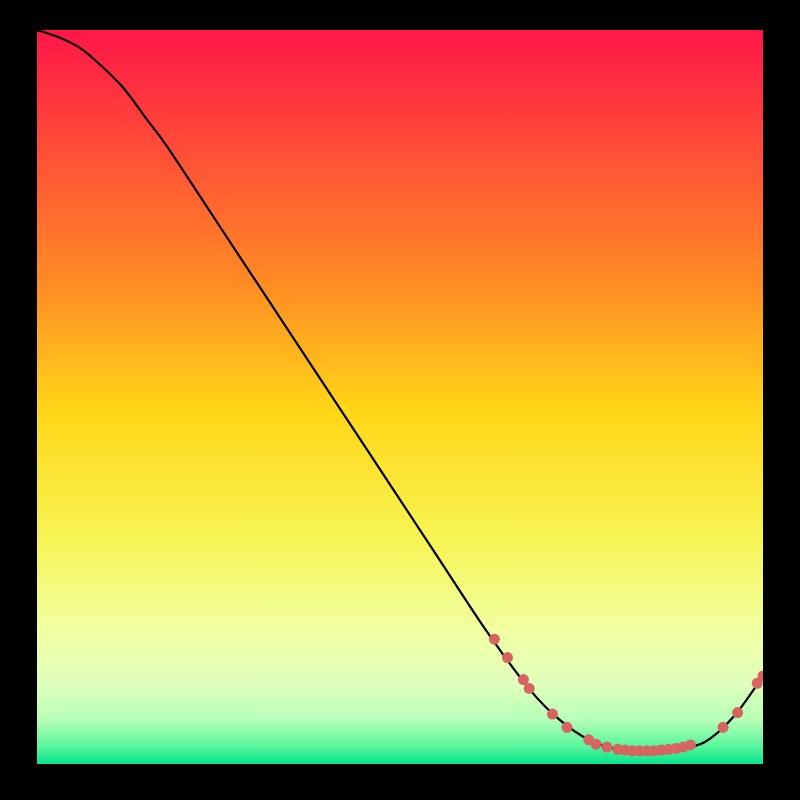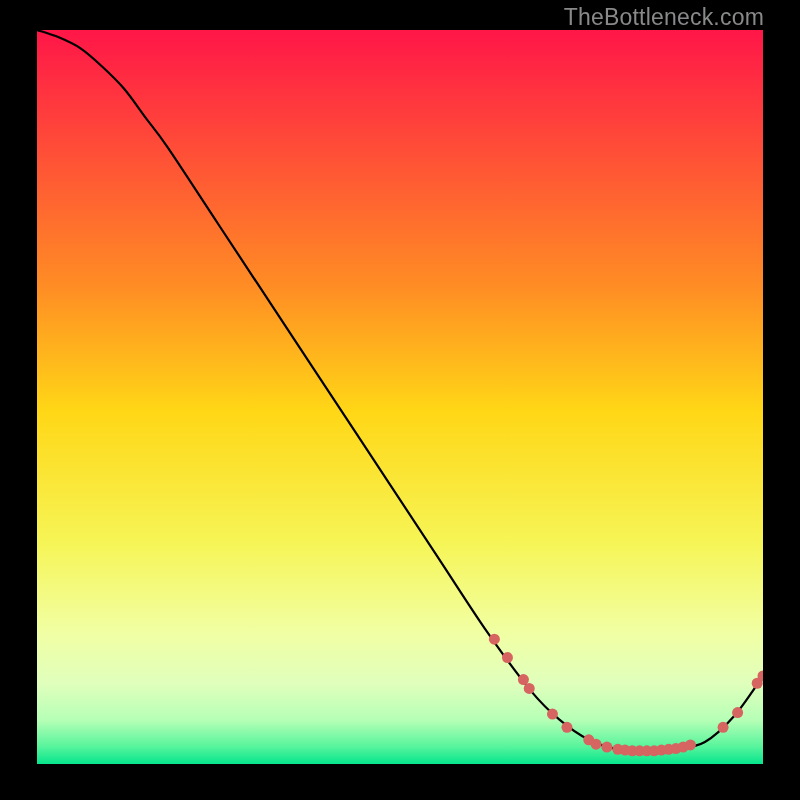--- a/index.html
+++ b/index.html
@@ -73,14 +73,13 @@
         <circle cx="631.62" cy="719.32" r="5.5" fill="#d66461"></circle>
         <circle cx="638.88" cy="718.59" r="5.5" fill="#d66461"></circle>
         <circle cx="646.14" cy="717.12" r="5.5" fill="#d66461"></circle>
         <circle cx="653.40" cy="714.92" r="5.5" fill="#d66461"></circle>
         <circle cx="686.07" cy="697.30" r="5.5" fill="#d66461"></circle>
         <circle cx="700.59" cy="682.62" r="5.5" fill="#d66461"></circle>
         <circle cx="720.19" cy="653.26" r="5.5" fill="#d66461"></circle>
         <circle cx="726.00" cy="645.92" r="5.5" fill="#d66461"></circle>
       </g>
   </svg>
-  <div class="attribution">TheBottleneck.com</div>
 </div>
 
 </body></html>

